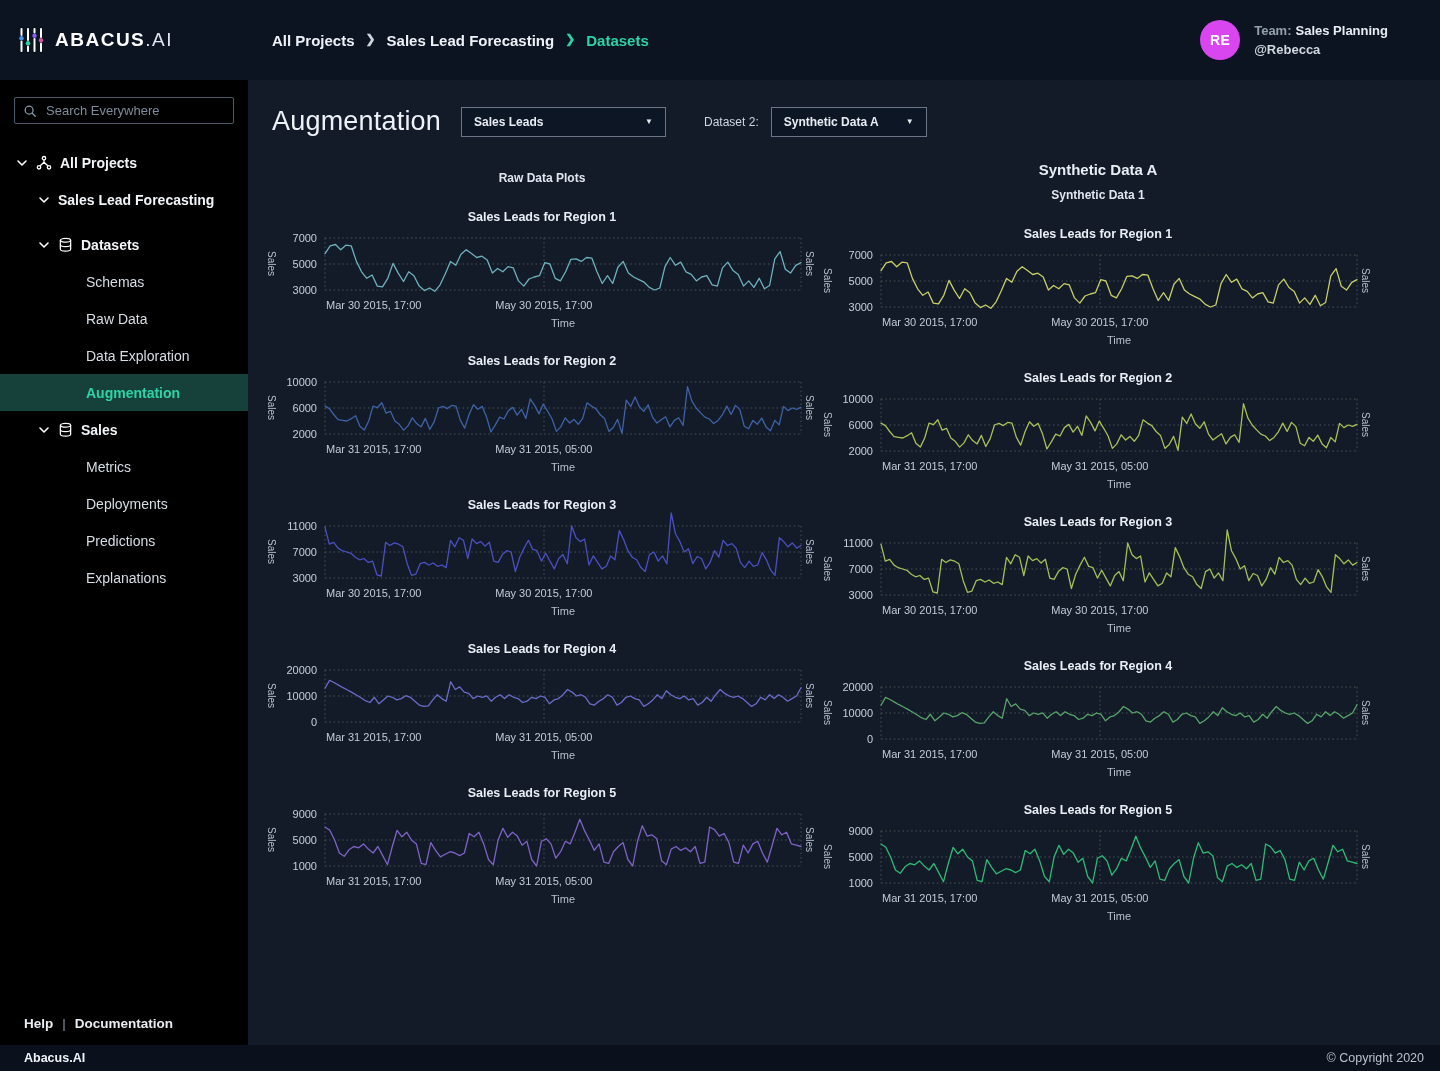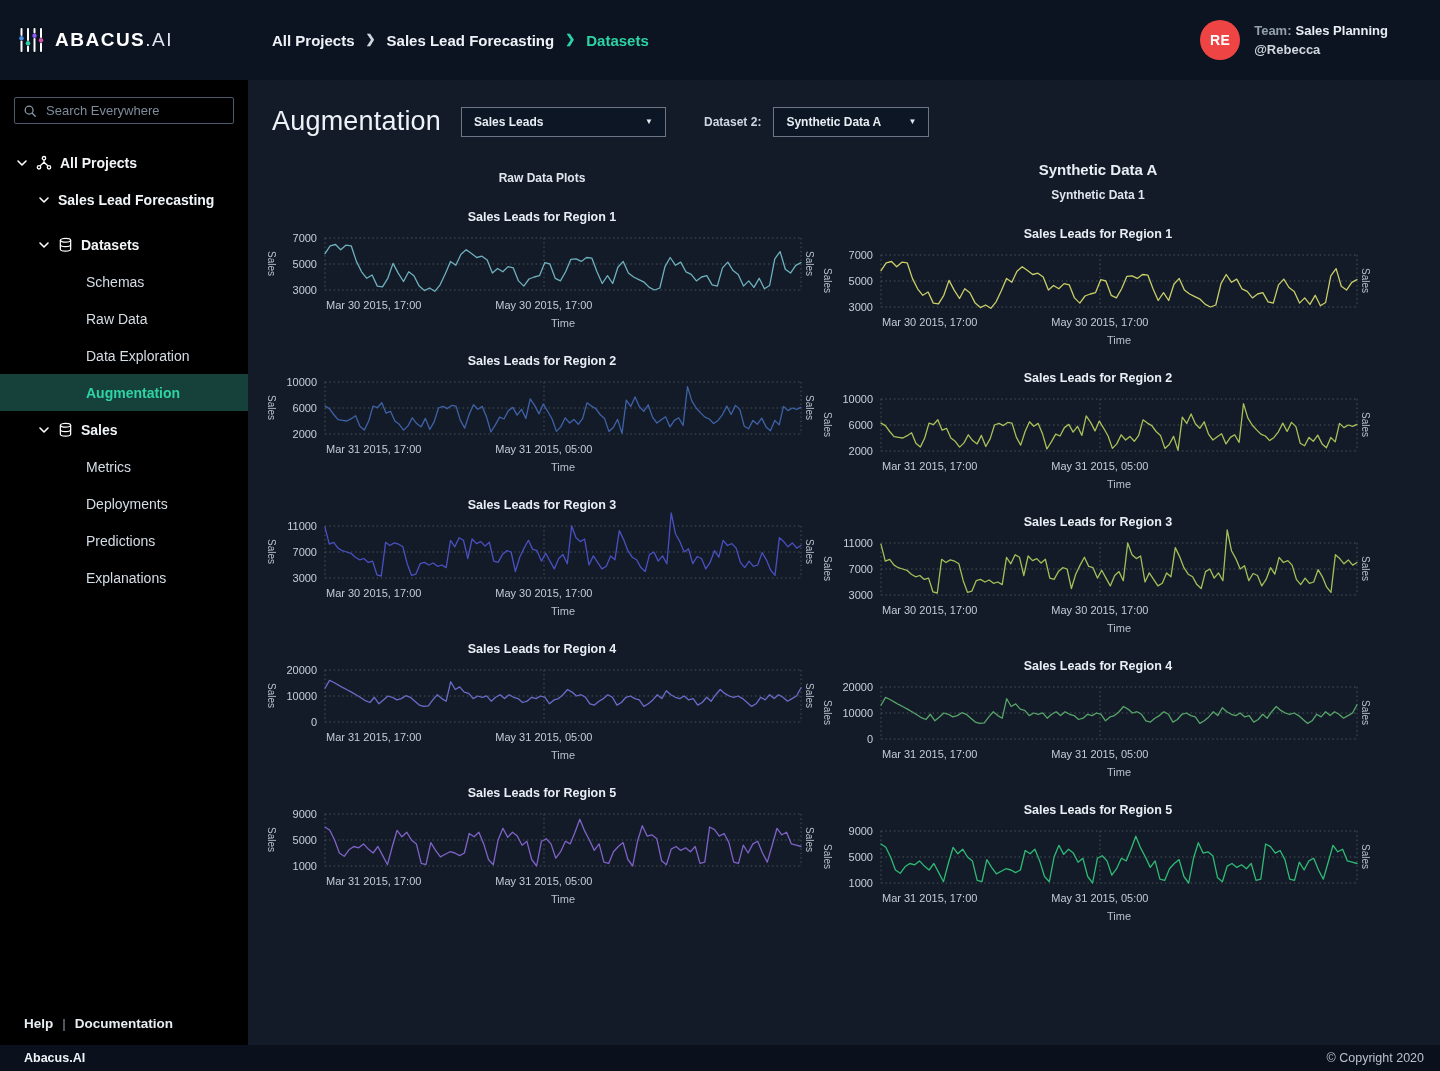--- a/index.html
+++ b/index.html
@@ -11,21 +11,21 @@
   
   .topbar{position:absolute;top:0;left:0;width:1440px;height:80px;background:#0d1421;display:flex;align-items:center;z-index:5;}
   .logo-wrap{width:248px;display:flex;align-items:center;padding-left:18px;box-sizing:border-box;gap:10px;}
   .logo-text{font-size:19px;font-weight:700;color:#ffffff;letter-spacing:1.5px;}
   .logo-text .ai{font-weight:400;color:#dfe6ee;}
   .breadcrumb{display:flex;align-items:center;gap:11px;margin-left:24px;font-size:15px;font-weight:700;color:#eef2f7;}
   .crumb-sep{font-size:12px;color:#cdd5de;transform:translateY(-1px);}
   .crumb-sep.green{color:#2dd3a4;}
   .crumb.active{color:#2dd3a4;}
   .top-right{margin-left:auto;margin-right:52px;display:flex;align-items:center;gap:14px;}
-  .avatar{width:40px;height:40px;border-radius:50%;background:#ef4444;color:#fff;font-size:14px;font-weight:700;display:flex;align-items:center;justify-content:center;letter-spacing:.5px;}
+  .avatar{width:40px;height:40px;border-radius:50%;background:#d946ef;color:#fff;font-size:14px;font-weight:700;display:flex;align-items:center;justify-content:center;letter-spacing:.5px;}
   .team-block{font-size:13px;line-height:19px;}
   .team-label{color:#93a0ad;font-weight:600;}
   .team-name{color:#e7edf3;font-weight:700;margin-left:4px;}
   .user-handle{color:#cfd7df;font-weight:700;}
   
   .sidebar{position:absolute;top:80px;left:0;width:248px;height:965px;background:#000000;box-sizing:border-box;z-index:4;}
   .search-wrap{margin:17px 14px 10px 14px;height:27px;border:1px solid #4b596b;border-radius:2px;display:flex;align-items:center;padding:0 8px;gap:7px;box-sizing:border-box;}
   .search-wrap input{background:transparent;border:none;outline:none;color:#cfd8e1;font-size:13px;font-family:"Liberation Sans",sans-serif;width:100%;}
   .search-wrap input::placeholder{color:#7e8c9c;}
   .nav{margin-top:20px;}
@@ -46,21 +46,21 @@
   .footerbar{position:absolute;bottom:0;left:0;width:1440px;height:26px;background:#0a111d;display:flex;align-items:center;justify-content:space-between;padding:0 16px 0 24px;box-sizing:border-box;z-index:6;}
   .footer-brand{font-size:12.5px;font-weight:700;color:#f0f4f8;}
   .footer-copy{font-size:12.5px;color:#b9c2cc;}
   
   .main{position:absolute;top:80px;left:248px;width:1192px;height:965px;background:#131b29;box-sizing:border-box;}
   .title-row{display:flex;align-items:center;margin:26px 0 0 24px;}
   .page-title{font-size:27px;font-weight:400;color:#eef2f7;letter-spacing:.2px;}
   .select{border:1px solid #6a7587;display:flex;align-items:center;justify-content:space-between;padding:0 12px;height:30px;box-sizing:border-box;background:#0d1625;color:#e8edf3;font-size:12px;font-weight:700;cursor:pointer;}
   .select .caret{font-size:8px;color:#e4e9ef;margin-left:10px;}
   .sel1{width:205px;margin-left:20px;gap:34px;}
-  .ds2-label{font-size:12px;font-weight:700;color:#cfd7e0;margin-left:38px;}
+  .ds2-label{font-size:12px;font-weight:400;color:#cfd7e0;margin-left:38px;}
   .sel2{width:156px;margin-left:12px;}
   
   .charts-area{display:flex;margin-left:16px;margin-top:24px;}
   .chart-column{width:556px;}
   .col-title{text-align:center;font-size:15px;font-weight:700;color:#e9eef4;}
   .col-sub{text-align:center;font-size:12px;font-weight:700;color:#dfe6ed;margin-top:10px;}
   .chart{margin-top:25px;}
   .chart-title{text-align:center;font-size:12.5px;font-weight:700;color:#e9eef4;margin-bottom:9px;}
   .chart-body{display:flex;align-items:flex-start;}
   .ylab{writing-mode:vertical-rl;font-size:10px;color:#b6c1cc;height:62px;width:14px;display:flex;align-items:center;justify-content:center;}

